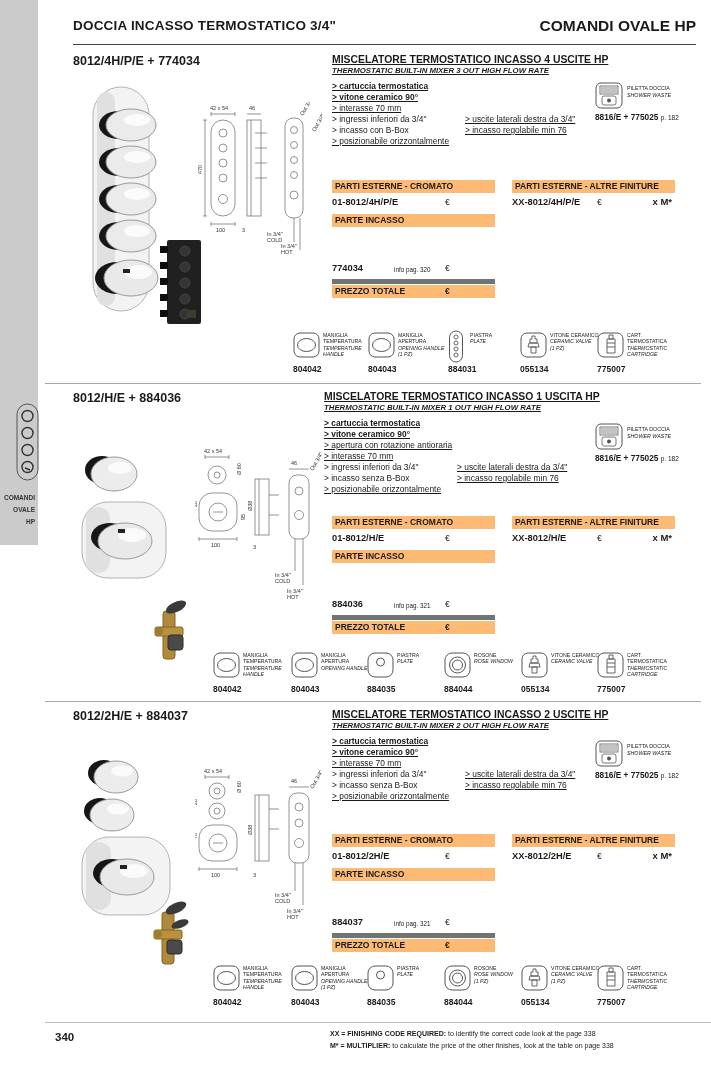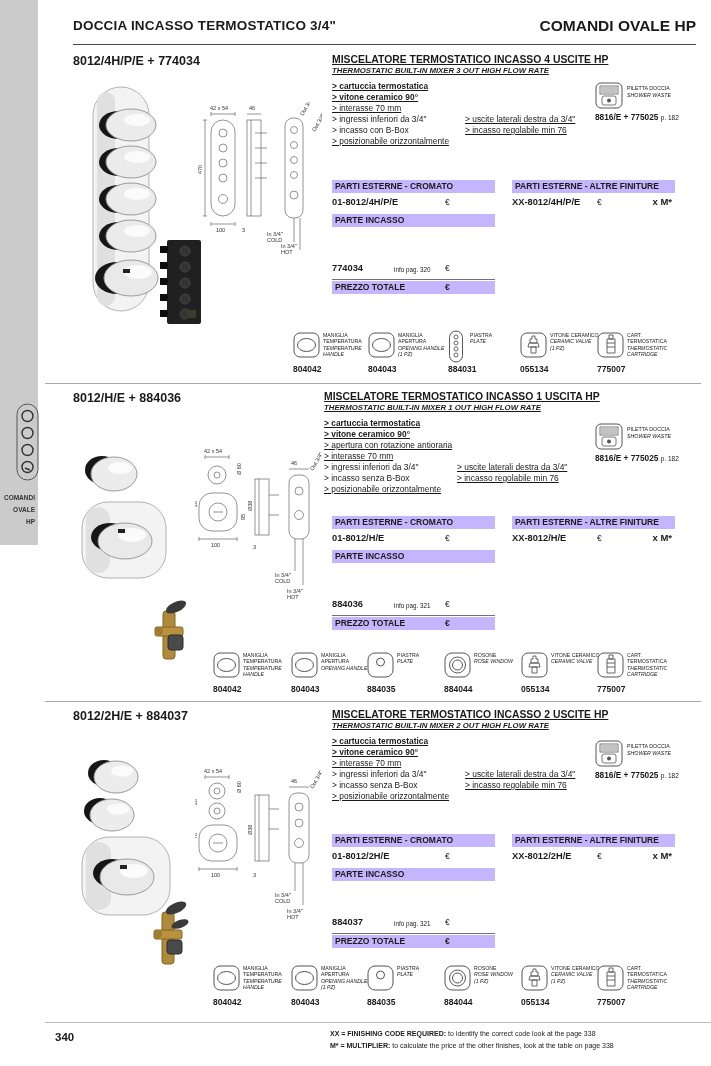--- a/index.html
+++ b/index.html
@@ -25,28 +25,28 @@
   .feat.b{font-weight:bold;}
   .cl{display:inline-block;width:133px;}
   
   .acc{width:105px;}
   .acc-lines{position:absolute;left:32px;top:3px;font-size:5.3px;line-height:6.5px;width:60px;}
   .acc-lines span{display:block;}
   .acc-code{position:absolute;left:0;top:30px;font-size:8.3px;font-weight:bold;white-space:nowrap;}
   .acc-page{font-weight:normal;font-size:6.5px;}
   
   .ptable{width:163px;font-size:8.5px;}
-  .tbar{position:relative;background:#c4b5fd;height:13px;line-height:13px;font-weight:bold;
+  .tbar{position:relative;background:#fdba74;height:13px;line-height:13px;font-weight:bold;
         padding-left:3px;margin-bottom:2px;}
   .trow{position:relative;height:16px;padding-top:2px;margin-bottom:1px;}
   .tcode{font-weight:bold;font-size:9.3px;}
   .teur{position:absolute;left:113px;top:2px;font-size:8.5px;}
   .tbar .teur{top:0;}
   .tinfo{position:absolute;left:62px;top:5px;font-size:6.3px;}
-  .underl{border-bottom:1px solid #737373;margin-top:34px;}
+  .underl{border-bottom:5px solid #737373;margin-top:34px;}
   .tmult{position:absolute;right:3px;top:1px;font-weight:bold;font-size:9.5px;}
   
   .spare{width:78px;height:46px;}
   .sp-icon{position:absolute;left:0;top:2px;}
   .sp-label{position:absolute;left:30px;top:2px;width:50px;font-size:5.2px;line-height:6.3px;color:#222;}
   .sp-label .ln{display:block;}
   .it{font-style:italic;}
   .sp-code{position:absolute;left:0;top:34px;font-weight:bold;font-size:8.5px;}
   
   .frule{left:45px;right:0;top:1022px;border-top:1px solid #bbb;height:0;}

